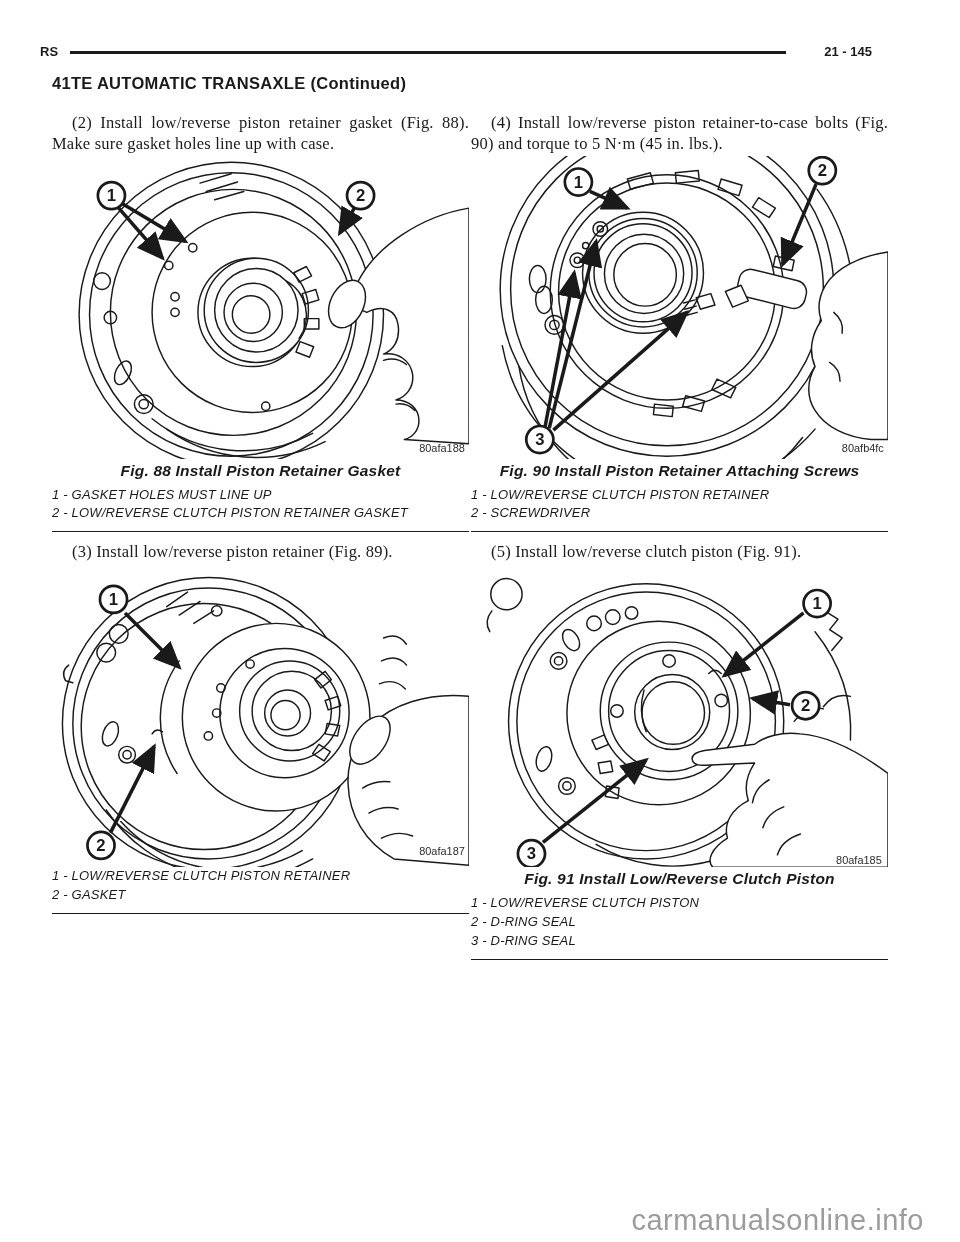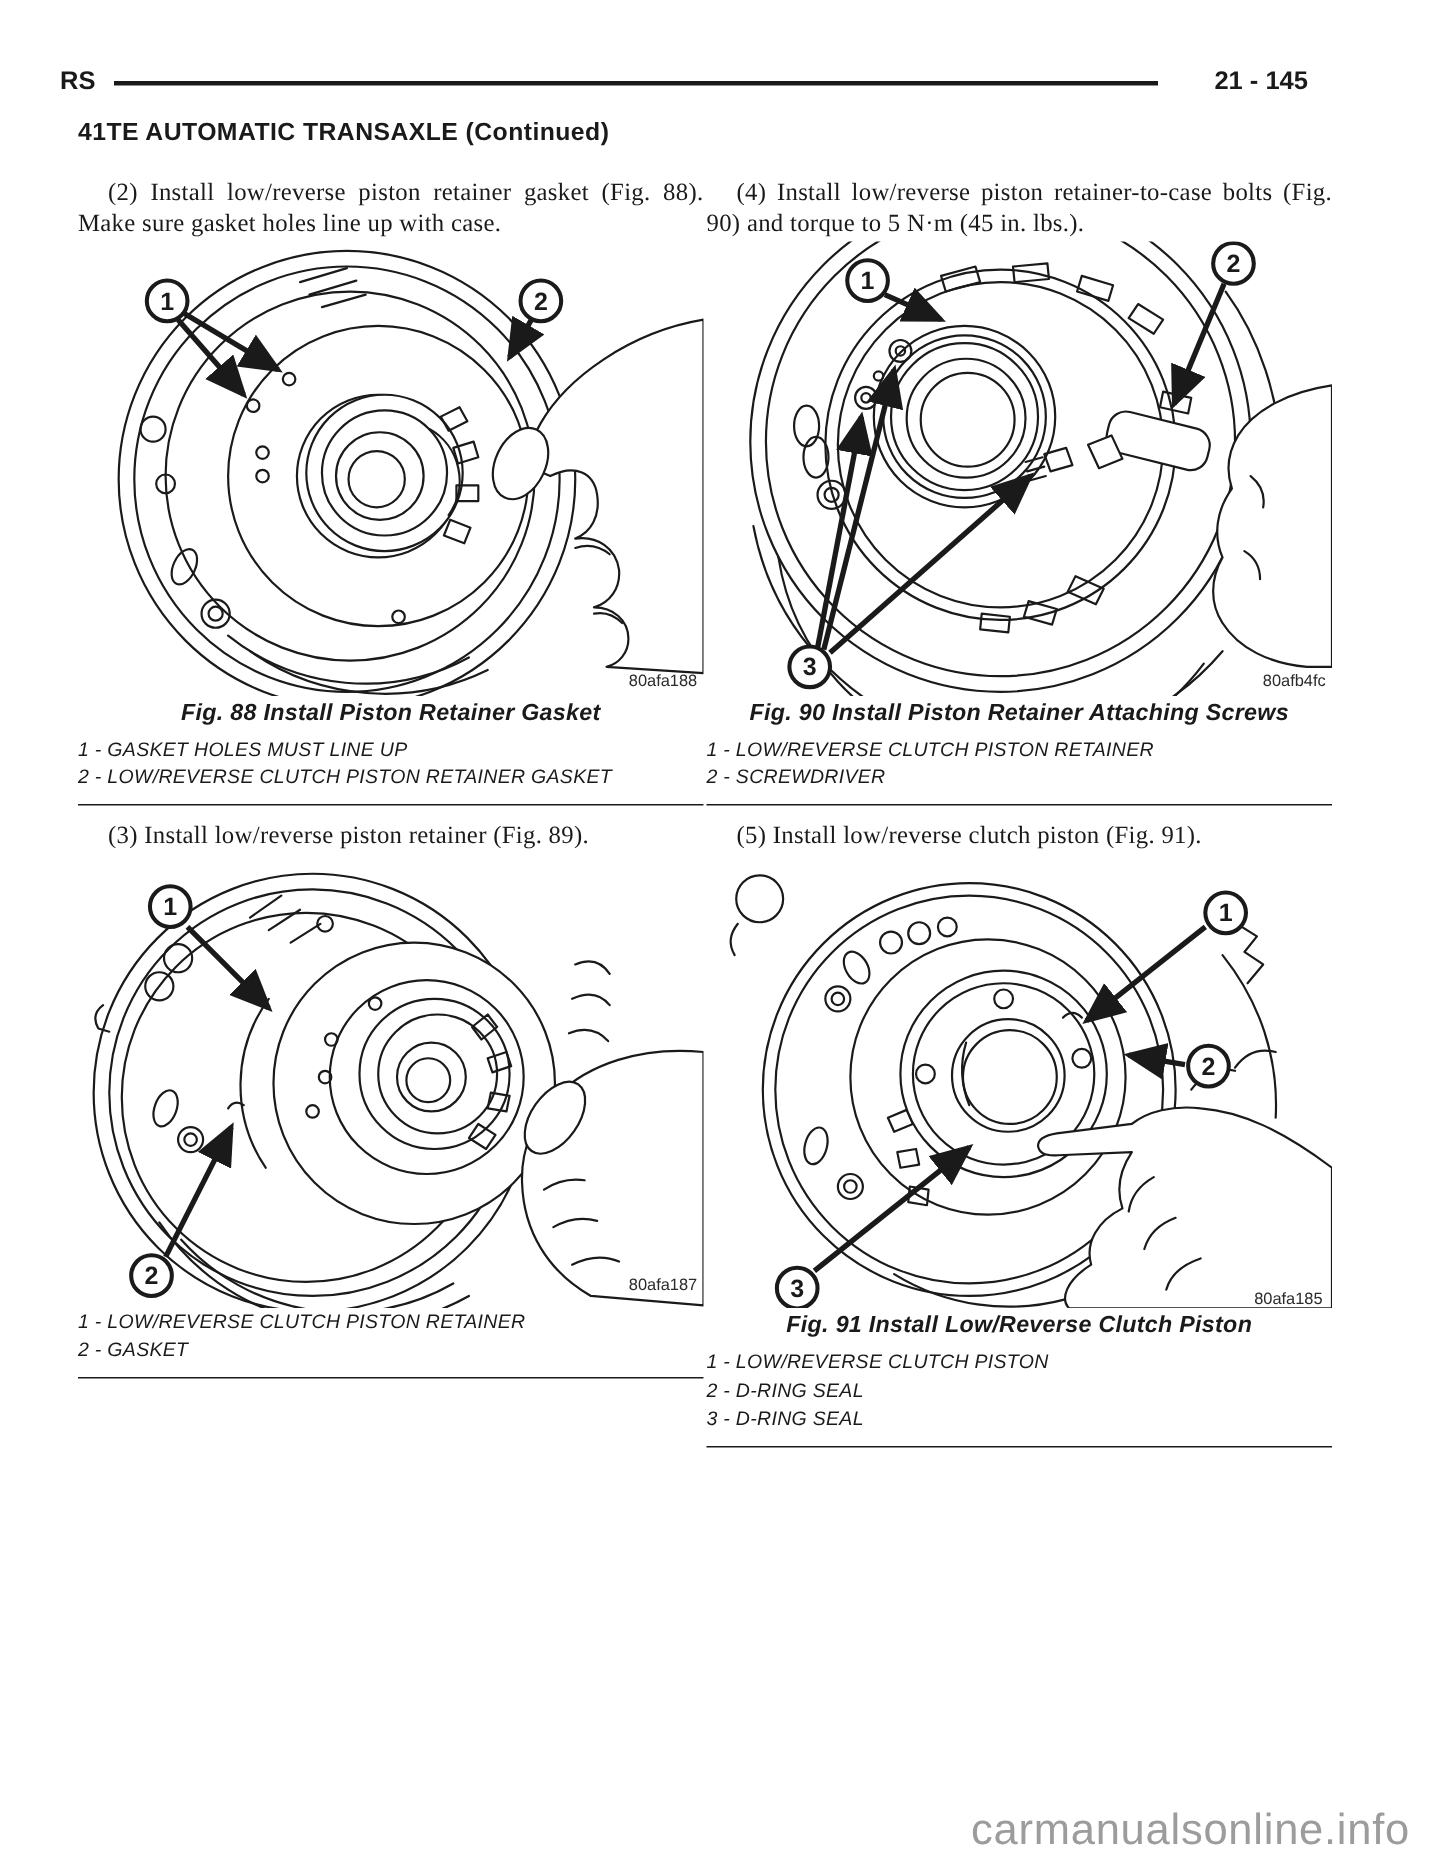--- a/index.html
+++ b/index.html
@@ -5,21 +5,21 @@
   html,body { margin:0; padding:0; background:#ffffff; }
   body {
     width:960px; height:1242px; position:relative; overflow:hidden;
     font-family:"Liberation Serif", serif; color:#1a1a1a;
   }
   
   .page-header {
     display:flex; align-items:center;
     padding:44px 88px 0 40px;
     font-family:"Liberation Sans", sans-serif;
-    font-weight:bold; font-size:17px; white-space:nowrap;
+    font-weight:bold; font-size:13px; white-space:nowrap;
   }
   .header-rule { flex:1; height:0; border-top:3px solid #1a1a1a; margin:2px 10px 0 12px; }
   .header-pagenum { margin-left:28px;text-align:right; }
   .continued-title {
     padding:15px 0 0 52px;
     font-family:"Liberation Sans", sans-serif;
     font-weight:bold; font-size:16.5px; letter-spacing:0.3px;
   }
   
   .columns {
@@ -47,21 +47,21 @@
   .wh  { fill:#ffffff; stroke:#1a1a1a; stroke-width:1.4; stroke-linejoin:round; }
   .arrow { fill:none; stroke:#1a1a1a; stroke-width:3.4; }
   .co circle { fill:#ffffff; stroke:#1a1a1a; stroke-width:2.6; }
   .co text {
     font-family:"Liberation Sans", sans-serif; font-weight:bold;
     font-size:16px; fill:#1a1a1a; text-anchor:middle;
   }
   .imgcode { font-family:"Liberation Sans", sans-serif; font-size:10.5px; fill:#2b2b2b; }
   
   .watermark {
-    position:absolute; right:20px; bottom:5px;
+    position:absolute; right:36px; bottom:5px;
     font-family:"Liberation Sans", sans-serif;
     font-size:29px; color:#9c9c9c; letter-spacing:0.5px;
   }
 </style>
 </head>
 <body>
 
 <header class="page-header">
   <span>RS</span>
   <span class="header-rule"></span>

